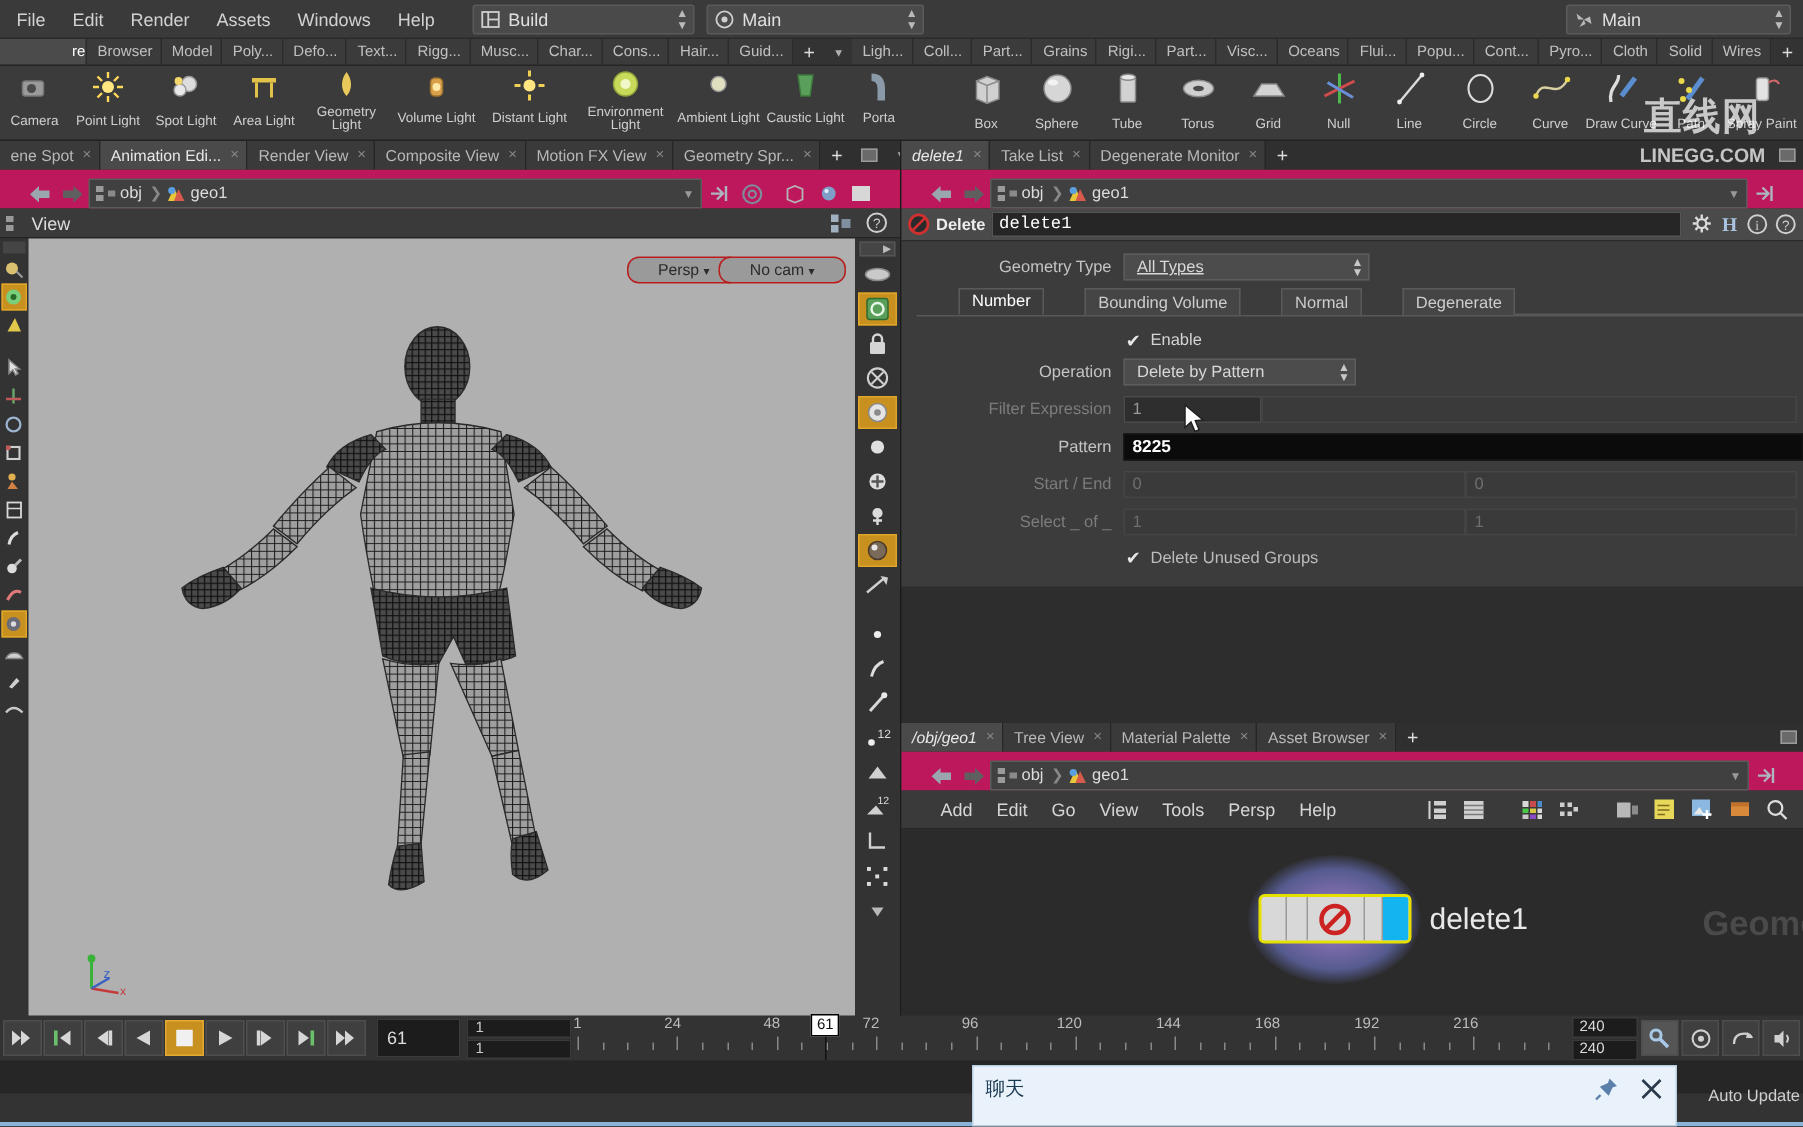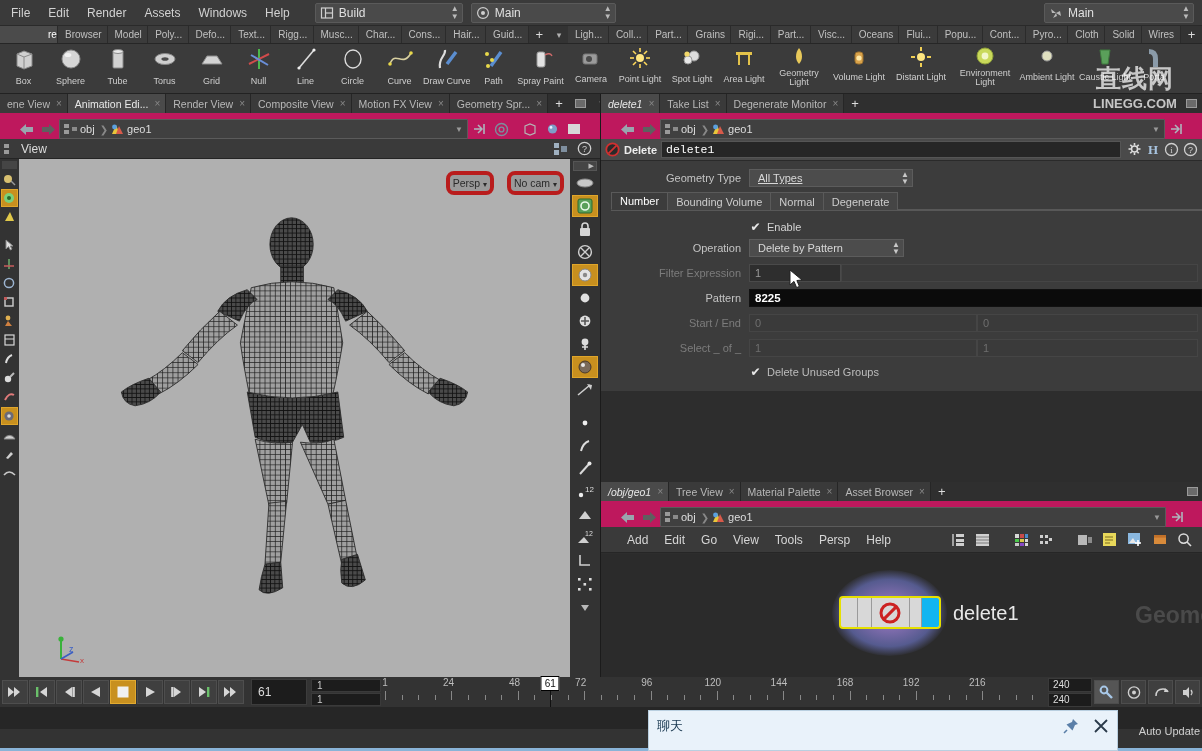--- a/index.html
+++ b/index.html
@@ -72,21 +72,21 @@
   
   .vpheader{ height:20px; background:#3a3a3a; display:flex; align-items:center; padding:0 4px; border-bottom:1px solid #242424;}
   .vpheader .ttl{ font-size:12px; color:#ddd; margin-left:4px;}
   #viewportwrap{ display:flex; height:529px; }
   .vtoolcol{ width:19px; background:#333; display:flex; flex-direction:column; align-items:center; padding-top:2px; overflow:hidden;}
   .vtool{ width:17px; height:18px; margin-bottom:1px; display:flex;align-items:center;justify-content:center; position:relative;}
   .vtool.on{ background:#c8901f; border:1px solid #e0a62a;}
   #viewport{ flex:1; background:#b0b0b0; position:relative; overflow:hidden; }
   .vpill{
     position:absolute; background:#9a9a9a; color:#2a2a2a; font-size:10.5px;
-    border-radius:8px; padding:2px 3px; border:4px solid #b91c1c;
+    border-radius:8px; padding:2px 20px; border:1px solid #b91c1c;
   }
   .vtoolcol.right{ width:30px; background:#333;}
   .vtoolcol.right .vtool{ width:26px; height:22px;}
 
   
   #figure{ position:absolute; left:0; top:0; width:100%; height:100%; }
 
   
   #gnomon{ position:absolute; left:34px; bottom:22px; width:34px; height:34px;}
 
@@ -114,21 +114,21 @@
   }
   .pcombo .sp{ position:absolute; right:3px; font-size:8px; line-height:7px; color:#c8c8c8; text-align:center;}
   .pfield{
     height:18px; background:#2e2e2e; border:1px solid #4a4a4a; display:flex; align-items:center;
     padding:0 5px; font-size:11px; color:#9a9a9a;
   }
   .pfield.active{ background:#0b0b0b; border:1px solid #111; color:#fff; font-weight:bold; font-size:11.5px;}
   .ptabsrow{ display:flex; align-items:stretch; height:19px; margin:2px 0 6px 10px; border-bottom:1px solid #585858;}
   .ptabbtn{
     padding:0 8px; display:flex; align-items:center; font-size:11px; color:#cdcdcd;
-    border:1px solid #5a5a5a; border-bottom:none; background:#454545; margin-right:-1px;
+    border:1px solid #5a5a5a; border-bottom:none; background:#454545; margin-right:-1px;margin-left:28px;
   }
   .ptabbtn.sel{ background:#3c3c3c; color:#fff; border-bottom:1px solid #3c3c3c;}
   .pcheckrow{ display:flex; align-items:center; height:20px; padding-left:148px;}
   .chk{ width:13px; text-align:center; color:#e8e8e8; font-size:12px; margin-right:5px;}
 
   
   #netpane{ position:absolute; left:0; top:388px; width:602px; bottom:0; background:#2d2d2d;}
   .netmenu{ height:26px; background:#3a3a3a; display:flex; align-items:center; padding-left:18px; border-bottom:1px solid #262626;}
   .netmenu .mi{ padding:0 8px; font-size:12px; color:#d6d6d6;}
   .neticons{ margin-left:auto; display:flex; align-items:center; gap:9px; padding-right:10px;}
@@ -275,104 +275,20 @@
     <div class="shelftab">Cont...</div>
     <div class="shelftab">Pyro...</div>
     <div class="shelftab">Cloth</div>
     <div class="shelftab">Solid</div>
     <div class="shelftab">Wires</div>
     <div class="shelftab" style="background:#333;border:none;color:#dcdcdc;font-size:13px;">+</div>
   </div>
 </div>
 
 <div id="shelf">
-  <div style="display:flex;width:568px;overflow:hidden;">
-    <div class="shelfbtn">
-      <svg width="30" height="28" viewBox="0 0 30 28">
-          <path d="M8 8 L15 5 L23 8 L23 20 L15 23 L8 20 Z" fill="#d0d0d0" stroke="#888"></path>
-          <path d="M8 8 L15 11 L23 8 M15 11 L15 23" stroke="#8a8a8a" fill="none"></path>
-        </svg>
-      <span class="lbl">Box</span></div>
-    <div class="shelfbtn">
-      <svg width="30" height="28" viewBox="0 0 30 28">
-          <circle cx="15" cy="13" r="9" fill="#d6d6d6" stroke="#8c8c8c"></circle>
-          <ellipse cx="12" cy="9" rx="3.4" ry="2" fill="#f2f2f2"></ellipse>
-        </svg>
-      <span class="lbl">Sphere</span></div>
-    <div class="shelfbtn">
-      <svg width="30" height="28" viewBox="0 0 30 28">
-          <rect x="10" y="5" width="10" height="17" rx="1" fill="#d2d2d2" stroke="#8a8a8a"></rect>
-          <ellipse cx="15" cy="5.5" rx="5" ry="2" fill="#e8e8e8" stroke="#8a8a8a"></ellipse>
-        </svg>
-      <span class="lbl">Tube</span></div>
-    <div class="shelfbtn">
-      <svg width="30" height="28" viewBox="0 0 30 28">
-          <ellipse cx="15" cy="13" rx="10" ry="5.5" fill="#cfcfcf" stroke="#888"></ellipse>
-          <ellipse cx="15" cy="13" rx="3.6" ry="1.8" fill="#4b4b4b"></ellipse>
-        </svg>
-      <span class="lbl">Torus</span></div>
-    <div class="shelfbtn">
-      <svg width="30" height="28" viewBox="0 0 30 28">
-          <path d="M5 18 L10 10 L20 10 L25 18 Z" fill="#d3d3d3" stroke="#8a8a8a"></path>
-        </svg>
-      <span class="lbl">Grid</span></div>
-    <div class="shelfbtn">
-      <svg width="30" height="28" viewBox="0 0 30 28">
-          <line x1="15" y1="3" x2="15" y2="23" stroke="#4db84d" stroke-width="2"></line>
-          <line x1="5" y1="18" x2="25" y2="8" stroke="#d14b4b" stroke-width="2"></line>
-          <line x1="7" y1="9" x2="24" y2="19" stroke="#6a8ed8" stroke-width="2"></line>
-        </svg>
-      <span class="lbl">Null</span></div>
-    <div class="shelfbtn">
-      <svg width="30" height="28" viewBox="0 0 30 28">
-          <line x1="8" y1="22" x2="23" y2="4" stroke="#dcdcdc" stroke-width="1.6"></line>
-          <circle cx="8" cy="22" r="1.6" fill="#eee"></circle>
-          <circle cx="23" cy="4" r="1.6" fill="#eee"></circle>
-        </svg>
-      <span class="lbl">Line</span></div>
-    <div class="shelfbtn">
-      <svg width="30" height="28" viewBox="0 0 30 28">
-          <ellipse cx="15" cy="13" rx="8" ry="9" fill="none" stroke="#dcdcdc" stroke-width="1.4"></ellipse>
-        </svg>
-      <span class="lbl">Circle</span></div>
-    <div class="shelfbtn">
-      <svg width="30" height="28" viewBox="0 0 30 28">
-          <path d="M5 18 C 10 4, 18 22, 26 7" fill="none" stroke="#d8d0a0" stroke-width="1.6"></path>
-          <circle cx="5" cy="18" r="1.8" fill="#e8d84a"></circle>
-          <circle cx="26" cy="7" r="1.8" fill="#e8d84a"></circle>
-        </svg>
-      <span class="lbl">Curve</span></div>
-    <div class="shelfbtn">
-      <svg width="30" height="28" viewBox="0 0 30 28">
-          <path d="M8 22 C 6 12, 14 10, 13 4" fill="none" stroke="#ddd" stroke-width="2.2"></path>
-          <path d="M15 18 L24 6" stroke="#5b8ed0" stroke-width="3.4"></path>
-        </svg>
-      <span class="lbl">Draw Curve</span></div>
-    <div class="shelfbtn">
-      <svg width="30" height="28" viewBox="0 0 30 28">
-          <path d="M12 20 L22 6" stroke="#5b8ed0" stroke-width="3.4"></path>
-          <circle cx="8" cy="8" r="2" fill="#e8d84a"></circle>
-          <circle cx="13" cy="14" r="2" fill="#e8d84a"></circle>
-          <circle cx="9" cy="20" r="2" fill="#e8d84a"></circle>
-        </svg>
-      <span class="lbl">Path</span></div>
-    <div class="shelfbtn">
-      <svg width="30" height="28" viewBox="0 0 30 28">
-          <rect x="11" y="6" width="8" height="15" rx="2" fill="#e2e2e2" stroke="#999"></rect>
-          <path d="M19 9 q5 -3 7 1" fill="none" stroke="#d06a6a" stroke-width="1.4"></path>
-        </svg>
-      <span class="lbl">Spray Paint</span></div>
-    <div class="shelfbtn" style="width:20px;">
-      <span class="lbl">F</span>
-      </div>
-    <div style="flex:1"></div>
-
-    <div style="width:8px;background:repeating-linear-gradient(90deg,#5a5a5a 0 1px,transparent 1px 3px);"></div>
-  </div>
-
   <div style="display:flex;flex:1;overflow:hidden;">
     <div class="shelfbtn" style="width:46px">
       <svg width="30" height="26" viewBox="0 0 30 26">
           <rect x="7" y="8" width="14" height="10" rx="2" fill="#9a9a9a" stroke="#777"></rect>
           <circle cx="13" cy="13" r="3" fill="#4a4a4a"></circle>
         </svg>
       <span class="lbl">Camera</span></div>
     <div class="shelfbtn" style="width:52px">
       <svg width="30" height="26" viewBox="0 0 30 26">
           <circle cx="15" cy="12" r="4" fill="#ffe680"></circle>
@@ -439,28 +355,112 @@
       <svg width="26" height="24" viewBox="0 0 26 24">
           <path d="M8 4 L18 4 L16 18 L10 18 Z" fill="#5aa05a" stroke="#3e7a3e"></path>
         </svg>
       <span class="lbl">Caustic Light</span></div>
     <div class="shelfbtn" style="width:40px">
       <svg width="22" height="24" viewBox="0 0 22 24">
           <path d="M6 3 q9 0 9 10 l0 8 l-5 0 l0 -8 q0 -5 -4 -5 Z" fill="#8a9aa8"></path>
         </svg>
       <span class="lbl">Porta</span></div>
   </div>
+
+  <div style="display:flex;width:568px;overflow:hidden;">
+    <div class="shelfbtn">
+      <svg width="30" height="28" viewBox="0 0 30 28">
+          <path d="M8 8 L15 5 L23 8 L23 20 L15 23 L8 20 Z" fill="#d0d0d0" stroke="#888"></path>
+          <path d="M8 8 L15 11 L23 8 M15 11 L15 23" stroke="#8a8a8a" fill="none"></path>
+        </svg>
+      <span class="lbl">Box</span></div>
+    <div class="shelfbtn">
+      <svg width="30" height="28" viewBox="0 0 30 28">
+          <circle cx="15" cy="13" r="9" fill="#d6d6d6" stroke="#8c8c8c"></circle>
+          <ellipse cx="12" cy="9" rx="3.4" ry="2" fill="#f2f2f2"></ellipse>
+        </svg>
+      <span class="lbl">Sphere</span></div>
+    <div class="shelfbtn">
+      <svg width="30" height="28" viewBox="0 0 30 28">
+          <rect x="10" y="5" width="10" height="17" rx="1" fill="#d2d2d2" stroke="#8a8a8a"></rect>
+          <ellipse cx="15" cy="5.5" rx="5" ry="2" fill="#e8e8e8" stroke="#8a8a8a"></ellipse>
+        </svg>
+      <span class="lbl">Tube</span></div>
+    <div class="shelfbtn">
+      <svg width="30" height="28" viewBox="0 0 30 28">
+          <ellipse cx="15" cy="13" rx="10" ry="5.5" fill="#cfcfcf" stroke="#888"></ellipse>
+          <ellipse cx="15" cy="13" rx="3.6" ry="1.8" fill="#4b4b4b"></ellipse>
+        </svg>
+      <span class="lbl">Torus</span></div>
+    <div class="shelfbtn">
+      <svg width="30" height="28" viewBox="0 0 30 28">
+          <path d="M5 18 L10 10 L20 10 L25 18 Z" fill="#d3d3d3" stroke="#8a8a8a"></path>
+        </svg>
+      <span class="lbl">Grid</span></div>
+    <div class="shelfbtn">
+      <svg width="30" height="28" viewBox="0 0 30 28">
+          <line x1="15" y1="3" x2="15" y2="23" stroke="#4db84d" stroke-width="2"></line>
+          <line x1="5" y1="18" x2="25" y2="8" stroke="#d14b4b" stroke-width="2"></line>
+          <line x1="7" y1="9" x2="24" y2="19" stroke="#6a8ed8" stroke-width="2"></line>
+        </svg>
+      <span class="lbl">Null</span></div>
+    <div class="shelfbtn">
+      <svg width="30" height="28" viewBox="0 0 30 28">
+          <line x1="8" y1="22" x2="23" y2="4" stroke="#dcdcdc" stroke-width="1.6"></line>
+          <circle cx="8" cy="22" r="1.6" fill="#eee"></circle>
+          <circle cx="23" cy="4" r="1.6" fill="#eee"></circle>
+        </svg>
+      <span class="lbl">Line</span></div>
+    <div class="shelfbtn">
+      <svg width="30" height="28" viewBox="0 0 30 28">
+          <ellipse cx="15" cy="13" rx="8" ry="9" fill="none" stroke="#dcdcdc" stroke-width="1.4"></ellipse>
+        </svg>
+      <span class="lbl">Circle</span></div>
+    <div class="shelfbtn">
+      <svg width="30" height="28" viewBox="0 0 30 28">
+          <path d="M5 18 C 10 4, 18 22, 26 7" fill="none" stroke="#d8d0a0" stroke-width="1.6"></path>
+          <circle cx="5" cy="18" r="1.8" fill="#e8d84a"></circle>
+          <circle cx="26" cy="7" r="1.8" fill="#e8d84a"></circle>
+        </svg>
+      <span class="lbl">Curve</span></div>
+    <div class="shelfbtn">
+      <svg width="30" height="28" viewBox="0 0 30 28">
+          <path d="M8 22 C 6 12, 14 10, 13 4" fill="none" stroke="#ddd" stroke-width="2.2"></path>
+          <path d="M15 18 L24 6" stroke="#5b8ed0" stroke-width="3.4"></path>
+        </svg>
+      <span class="lbl">Draw Curve</span></div>
+    <div class="shelfbtn">
+      <svg width="30" height="28" viewBox="0 0 30 28">
+          <path d="M12 20 L22 6" stroke="#5b8ed0" stroke-width="3.4"></path>
+          <circle cx="8" cy="8" r="2" fill="#e8d84a"></circle>
+          <circle cx="13" cy="14" r="2" fill="#e8d84a"></circle>
+          <circle cx="9" cy="20" r="2" fill="#e8d84a"></circle>
+        </svg>
+      <span class="lbl">Path</span></div>
+    <div class="shelfbtn">
+      <svg width="30" height="28" viewBox="0 0 30 28">
+          <rect x="11" y="6" width="8" height="15" rx="2" fill="#e2e2e2" stroke="#999"></rect>
+          <path d="M19 9 q5 -3 7 1" fill="none" stroke="#d06a6a" stroke-width="1.4"></path>
+        </svg>
+      <span class="lbl">Spray Paint</span></div>
+    <div class="shelfbtn" style="width:20px;">
+      <span class="lbl">F</span>
+      </div>
+    <div style="flex:1"></div>
+
+    <div style="width:8px;background:repeating-linear-gradient(90deg,#5a5a5a 0 1px,transparent 1px 3px);"></div>
+  </div>
 </div>
 
 <div id="main">
 
   <div id="left">
     <div class="panetabs">
       <div class="ptab">
-        <span>ene View</span>
+        <span>ene Spot</span>
           <span class="x">×</span>
         </div>
       <div class="ptab sel">
         <span>Animation Edi...</span>
           <span class="x">×</span>
         </div>
       <div class="ptab">
         <span>Render View</span>
           <span class="x">×</span>
         </div>

